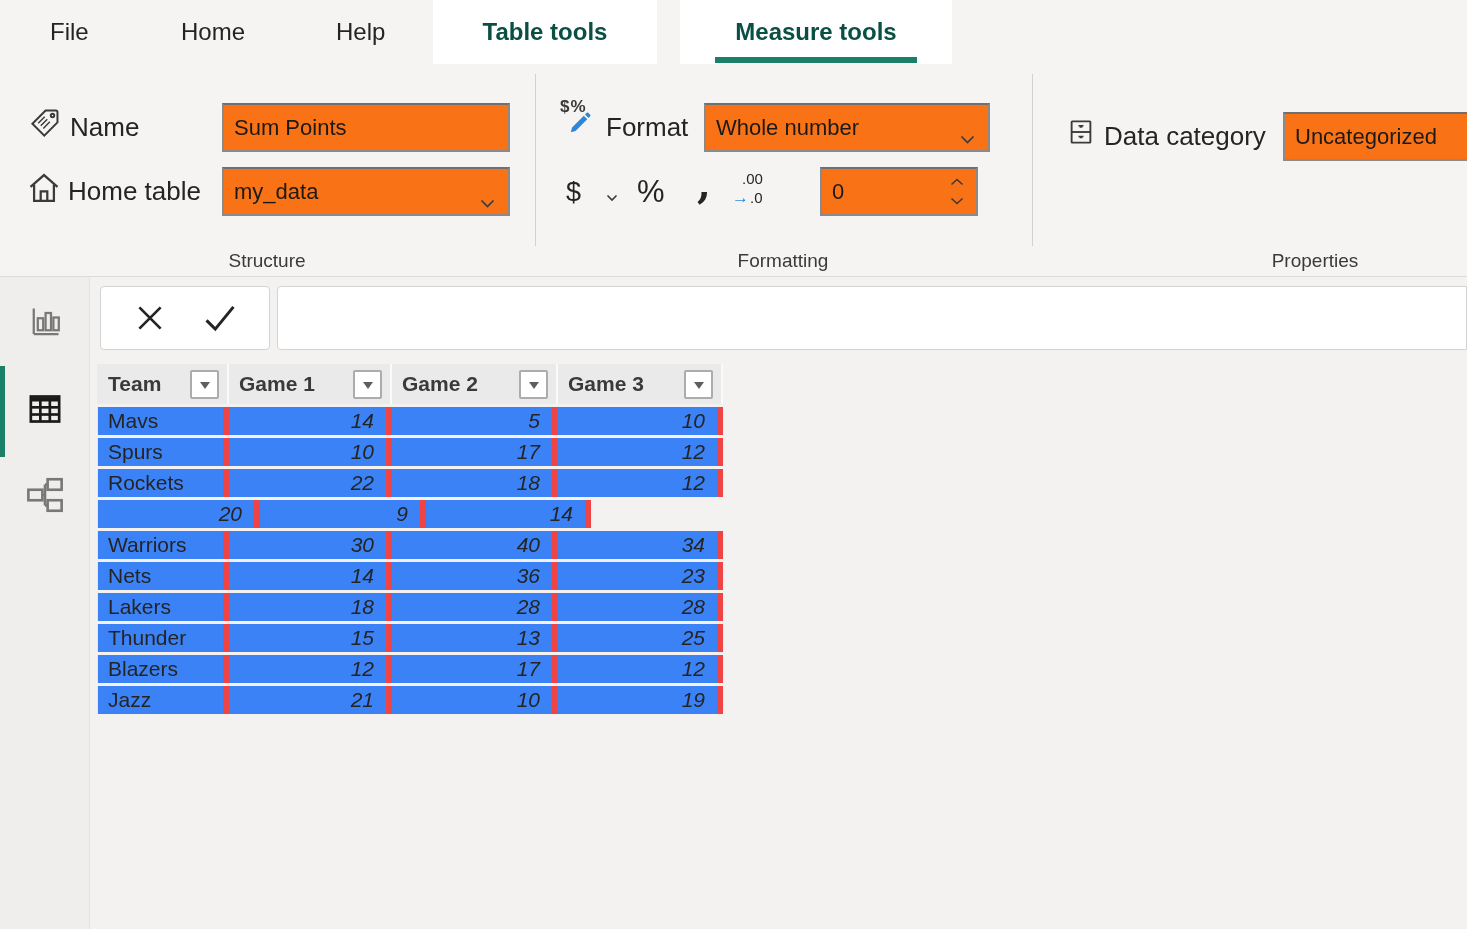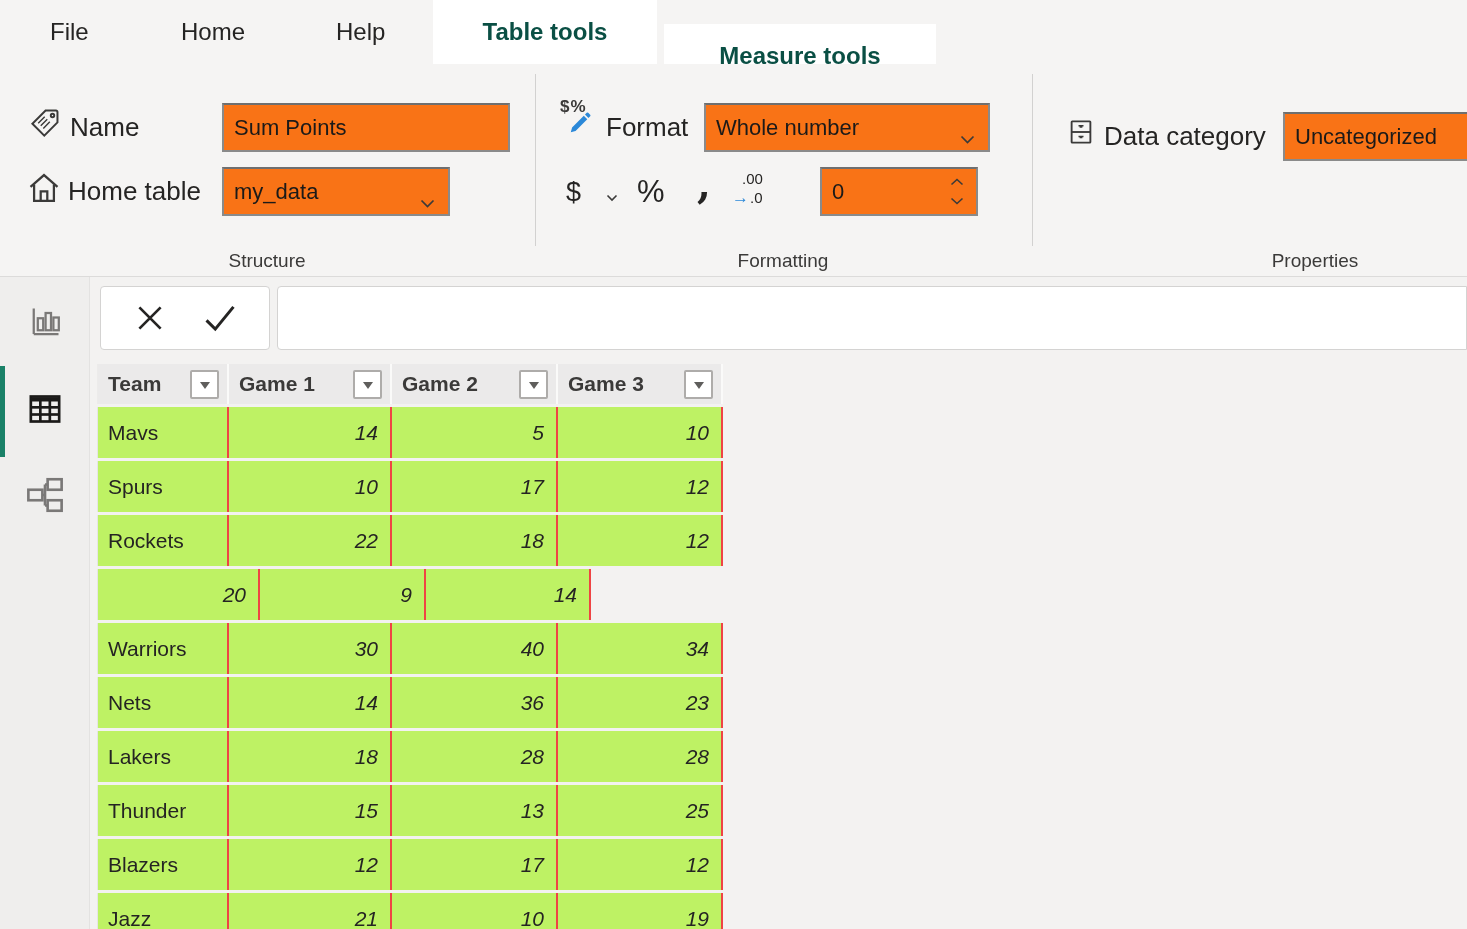--- a/index.html
+++ b/index.html
@@ -20,21 +20,21 @@
   }
 
   
   .topbar{position:absolute;left:0;top:0;width:1467px;height:64px;background:var(--ribbon-bg);}
   .menu-item{position:absolute;top:0;height:64px;line-height:64px;font-size:24px;color:var(--text-main);cursor:default;}
   .menu-file{left:50px;}
   .menu-home{left:181px;}
   .menu-help{left:336px;}
   .ctx-tab{position:absolute;top:0;height:64px;background:#fff;display:flex;align-items:center;justify-content:center;font-size:24px;font-weight:600;color:var(--tab-teal);}
   .tab-table{left:433px;width:224px;}
-  .tab-measure{left:664px;width:272px;margin-top:24px;}
+  .tab-measure{left:680px;width:272px;}
   .tab-underline{position:absolute;left:35px;right:35px;bottom:1px;height:6px;background:var(--accent);}
 
   
   .ribbon{position:absolute;left:0;top:64px;width:1467px;height:213px;background:var(--ribbon-bg);border-bottom:1px solid #dcdbda;}
   .group-divider{position:absolute;top:10px;height:172px;width:1px;background:#d2d1d0;}
   .divider-1{left:535px;}
   .divider-2{left:1032px;}
   .section-label{position:absolute;top:186px;width:200px;text-align:center;font-size:19px;color:var(--text-label);}
   .label-structure{left:167px;}
   .label-formatting{left:683px;}
@@ -44,21 +44,21 @@
   .rb-input{position:absolute;height:49px;background:#f97316;border:2px solid #8a8a8a;border-top-color:#6f6f6f;display:flex;align-items:center;font-size:22px;color:#1b1a19;padding-left:10px;}
   .rb-input .chev{position:absolute;right:13px;top:50%;margin-top:-4px;}
   .icon-box{position:absolute;}
 
   
   .name-icon{left:28px;top:42px;}
   .name-label{left:70px;top:39px;}
   .name-input{left:222px;top:39px;width:288px;}
   .home-icon{left:26px;top:106px;}
   .home-label{left:68px;top:103px;}
-  .home-dd{left:222px;top:103px;width:228px;}
+  .home-dd{left:222px;top:103px;width:288px;}
 
   
   .format-icon{left:560px;top:33px;width:40px;height:46px;}
   .format-icon .dolpct{position:absolute;left:0;top:0;font-size:17px;font-weight:700;color:#3b3a39;letter-spacing:1px;}
   .format-icon svg{position:absolute;left:7px;top:13px;}
   .format-label{left:606px;top:39px;}
   .format-dd{left:704px;top:39px;width:286px;}
   .fmt-btn{position:absolute;top:104px;height:48px;display:flex;align-items:center;cursor:default;}
   .cur-btn{left:566px;font-size:27px;}
   .cur-chev{left:606px;top:124px;position:absolute;}
@@ -97,21 +97,21 @@
 
   
   .pbi-table{position:absolute;left:97px;top:87px;}
   .t-hrow{display:flex;margin-bottom:3px;}
   .t-hcell{height:40px;background:#ebeaea;border-right:2px solid #fafaf9;display:flex;align-items:center;justify-content:space-between;padding:0 8px 0 10px;font-size:21px;font-weight:700;color:var(--text-label);}
   .t-hcell:first-child{border-left:1px solid #ecebea;}
   .t-hcell:last-child{border-right:2px solid #fafaf9;}
   .filter-btn{width:29px;height:29px;background:#fff;border:2px solid #aeacaa;border-radius:2px;display:flex;align-items:center;justify-content:center;flex-shrink:0;cursor:default;}
   .filter-tri{width:0;height:0;border-left:5px solid transparent;border-right:5px solid transparent;border-top:7px solid #5f5e5c;margin-top:2px;}
   .t-row{display:flex;margin-bottom:3px;}
-  .t-cell{height:51px;background:#bef264;border-right:2px solid #ef4444;display:flex;align-items:center;font-size:21px;color:var(--text-main);}
+  .t-cell{height:28px;background:#3b82f6;border-right:6px solid #ef4444;display:flex;align-items:center;font-size:21px;color:var(--text-main);}
   .t-cell:first-child{border-left:1px solid #e6e5e4;}
   .t-cell.team{padding-left:10px;}
   .t-cell.num{justify-content:flex-end;padding-right:12px;font-style:italic;}
   .col-w0{width:132px;}
   .col-w1{width:163px;}
   .col-w2{width:166px;}
   .col-w3{width:165px;}
 </style>
 </head>
 <body>

